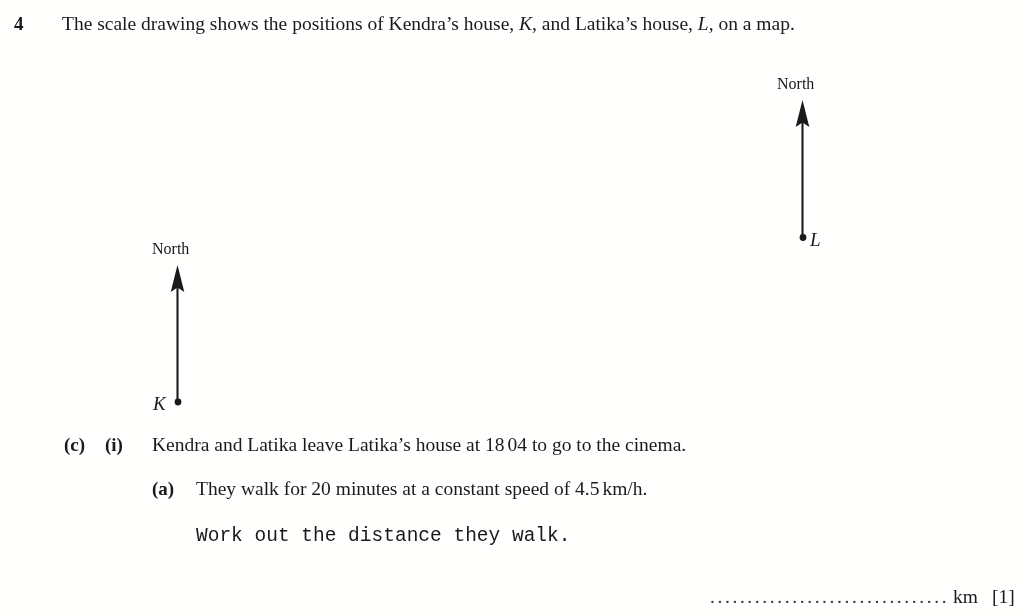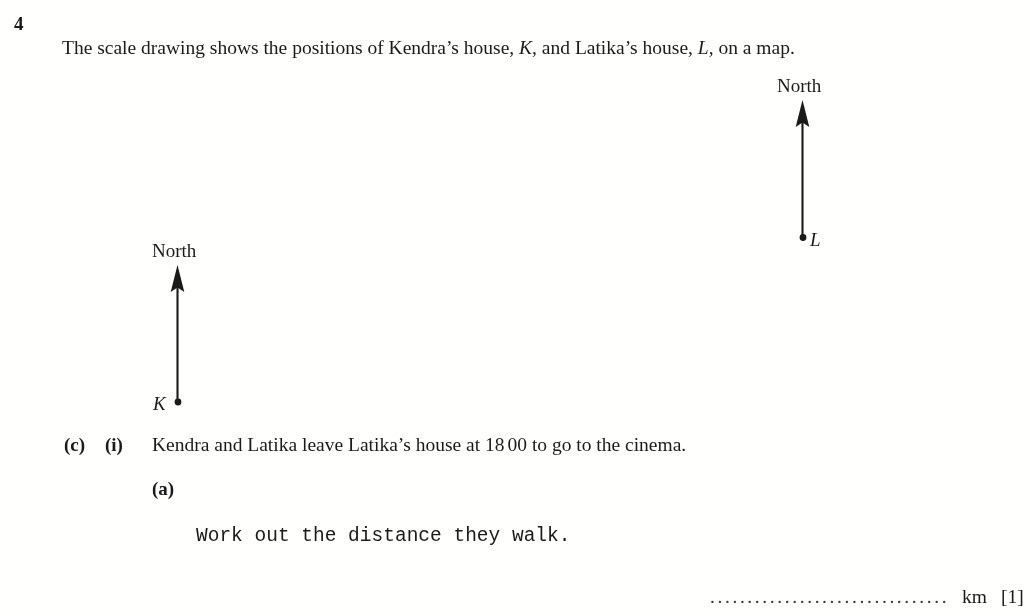--- a/index.html
+++ b/index.html
@@ -30,35 +30,34 @@
     left: 14px;
     top: 13px;
     font-weight: bold;
     font-size: 19px;
     letter-spacing: 0;
   }
   .q-stem {
     left: 62px;
     top: 13px;
     font-size: 19.5px;
-    margin-top: 24px;
   }
   .ital { font-style: italic; }
 
   
   .diagram {
     position: absolute;
     left: 0;
     top: 0;
     width: 1030px;
     height: 616px;
     pointer-events: none;
   }
   .north-label {
-    font-size: 19px;
+    font-size: 16px;
   }
   .point-label {
     font-size: 19px;
     font-style: italic;
   }
 
   
   .part-c-letter {
     left: 64px;
     top: 434px;
@@ -107,21 +106,21 @@
   }
   .dotted-lead {
     flex: 0 0 236px;
     overflow: hidden;
     white-space: nowrap;
     letter-spacing: 2.6px;
     font-size: 19.5px;
     color: #3a3a3a;
   }
   .answer-unit {
-    margin-left: 16px;
+    margin-left: 7px;
     font-size: 19.5px;
   }
   .answer-marks {
     margin-left: 14px;
     font-size: 19.5px;
   }
 </style>
 </head>
 <body>
 
@@ -149,23 +148,24 @@
   <div class="abs north-label" style="left:777px; top:75px;">North</div>
 
   <div class="abs point-label" style="left:810px; top:229px;">L</div>
 
   <div class="abs north-label" style="left:152px; top:240px;">North</div>
 
   <div class="abs point-label" style="left:153px; top:393px;">K</div>
 
   <div class="abs part-c-letter">(c)</div>
   <div class="abs part-c-roman">(i)</div>
-  <div class="abs part-c-text"><span>Kendra and Latika leave Latika’s house at 18</span><span class="thin-space"></span><span>00 to go to the cinema.</span></div>
+  <div class="abs part-c-text"><span>Kendra and Latika leave Latika’s house at 18</span><span class="thin-space"></span><span>04 to go to the cinema.</span></div>
 
   <div class="abs part-a-letter">(a)</div>
+  <div class="abs part-a-text"><span>They walk for 20 minutes at a constant speed of 4.5</span><span class="thin-space"></span><span>km/h.</span></div>
 
   <div class="abs work-out-text">Work out the distance they walk.</div>
 
   <div class="answer-row">
     <span class="dotted-lead">................................................</span>
     <span class="answer-unit">km</span>
     <span class="answer-marks">[1]</span>
   </div>
 
 </div>

